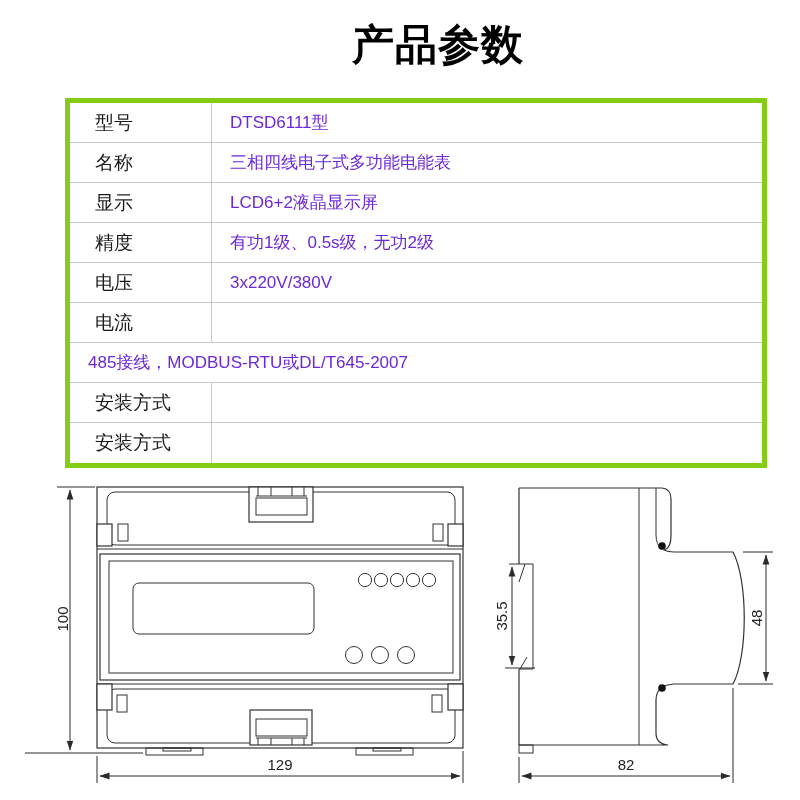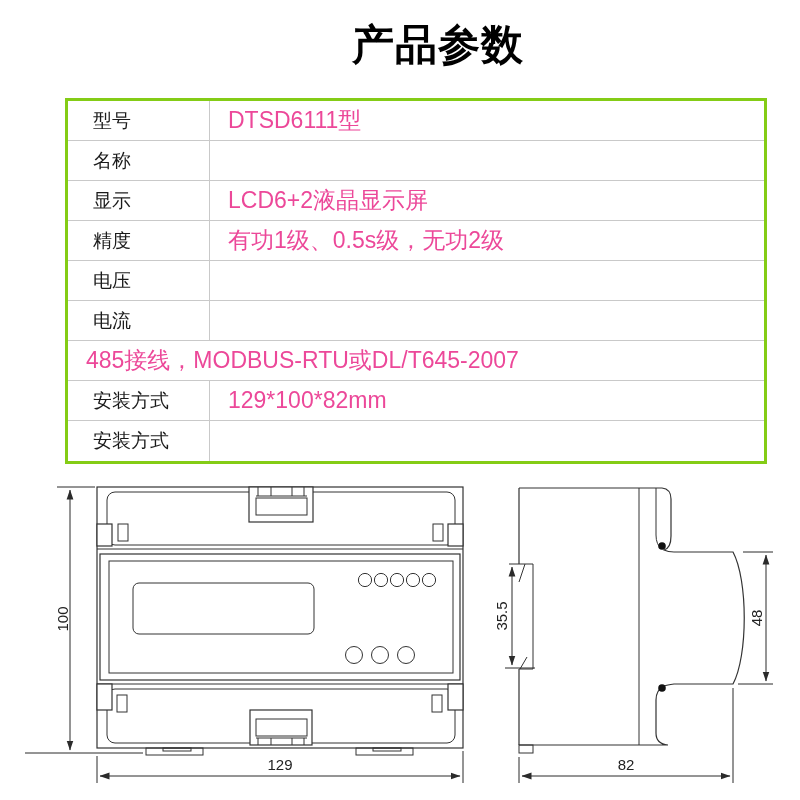--- a/index.html
+++ b/index.html
@@ -9,32 +9,32 @@
     color:#111;overflow:hidden;
   }
   .page-title{
     position:absolute;top:17px;left:0;width:800px;
     text-align:center;font-size:42px;font-weight:900;color:#000;
     letter-spacing:1px;
     margin-left:38px;
   }
   .spec-table{
     position:absolute;left:65px;top:98px;width:702px;
-    border:3px solid #84cc16;box-sizing:border-box;background:#fff;
+    border:5px solid #84cc16;box-sizing:border-box;background:#fff;
   }
   .tr{display:flex;height:40px;box-sizing:border-box;border-bottom:1px solid #c9c9c9;}
   .tr:last-child{border-bottom:none;}
   .th{
     width:142px;box-sizing:border-box;padding-left:25px;
     border-right:1px solid #c9c9c9;display:flex;align-items:center;
     font-size:19px;color:#1a1a1a;
   }
   .td{
     flex:1;box-sizing:border-box;padding-left:18px;
-    display:flex;align-items:center;font-size:23px;color:#ec4899;
+    display:flex;align-items:center;font-size:17px;color:#6d28d9;
     white-space:nowrap;
     text-align:right;
   }
   .drawing{position:absolute;left:0;top:455px;width:800px;height:345px;}
   svg{display:block;}
   .ln{stroke:#333;stroke-width:1.2;fill:none;}
   .lnf{stroke:#333;stroke-width:1.2;fill:#fff;}
   .thin{stroke:#333;stroke-width:1;fill:none;}
   .dim{stroke:#2b2b2b;stroke-width:1;fill:none;}
   .dimtxt{font-family:"Liberation Sans","DejaVu Sans",sans-serif;font-size:15px;fill:#222;}
@@ -45,41 +45,42 @@
 
 <div class="page-title">产品参数</div>
 
 <div class="spec-table">
   <div class="tr">
     <div class="th">型号</div>
     <div class="td">DTSD6111型</div>
   </div>
   <div class="tr">
     <div class="th">名称</div>
+    <div class="td">三相四线电子式多功能电能表</div>
   </div>
   <div class="tr">
     <div class="th">显示</div>
     <div class="td">LCD6+2液晶显示屏</div>
   </div>
   <div class="tr">
     <div class="th">精度</div>
     <div class="td">有功1级、0.5s级，无功2级</div>
   </div>
   <div class="tr">
     <div class="th">电压</div>
+    <div class="td">3x220V/380V</div>
   </div>
   <div class="tr">
     <div class="th">电流</div>
   </div>
   <div class="tr">
     <div class="td">485接线，MODBUS-RTU或DL/T645-2007</div>
   </div>
   <div class="tr">
     <div class="th">安装方式</div>
-    <div class="td">129*100*82mm</div>
   </div>
   <div class="tr">
     <div class="th">安装方式</div>
   </div>
 </div>
 
 <div class="drawing">
 <svg width="800" height="345" viewBox="0 455 800 345" xmlns="http://www.w3.org/2000/svg">
   <defs>
     <marker id="arr" viewBox="0 0 10 10" refX="9.5" refY="5" markerWidth="10" markerHeight="10" orient="auto-start-reverse">

